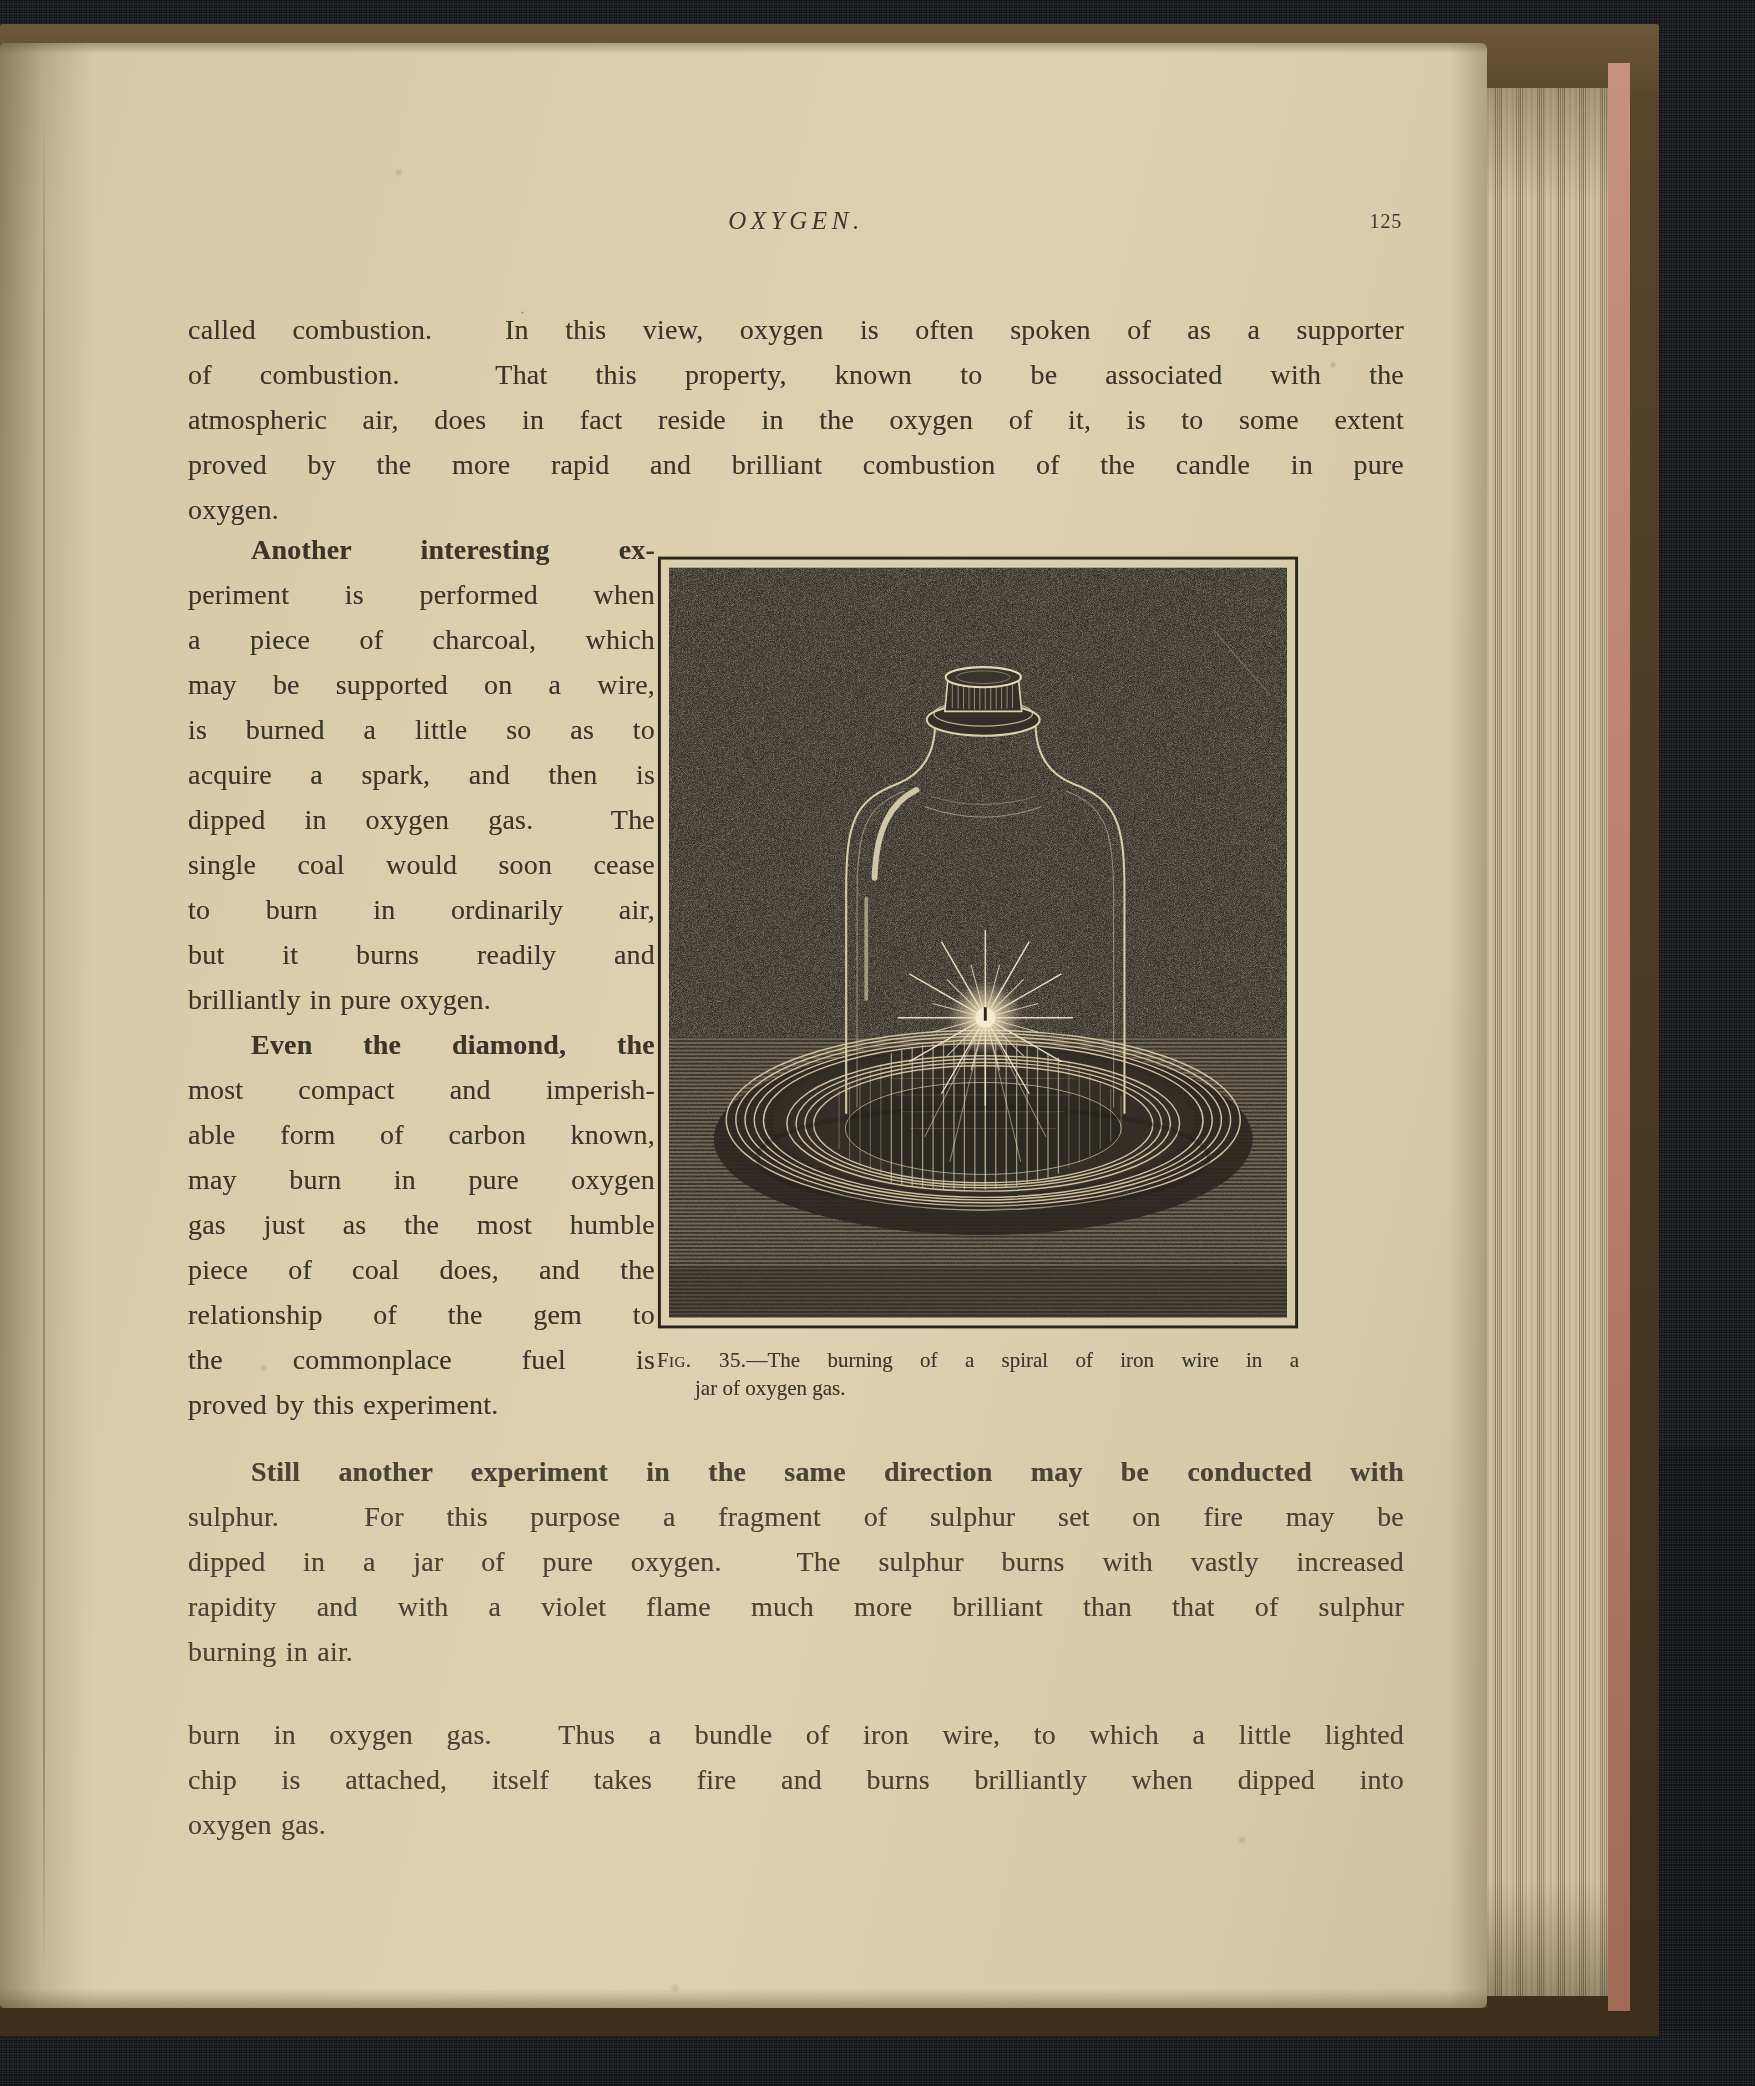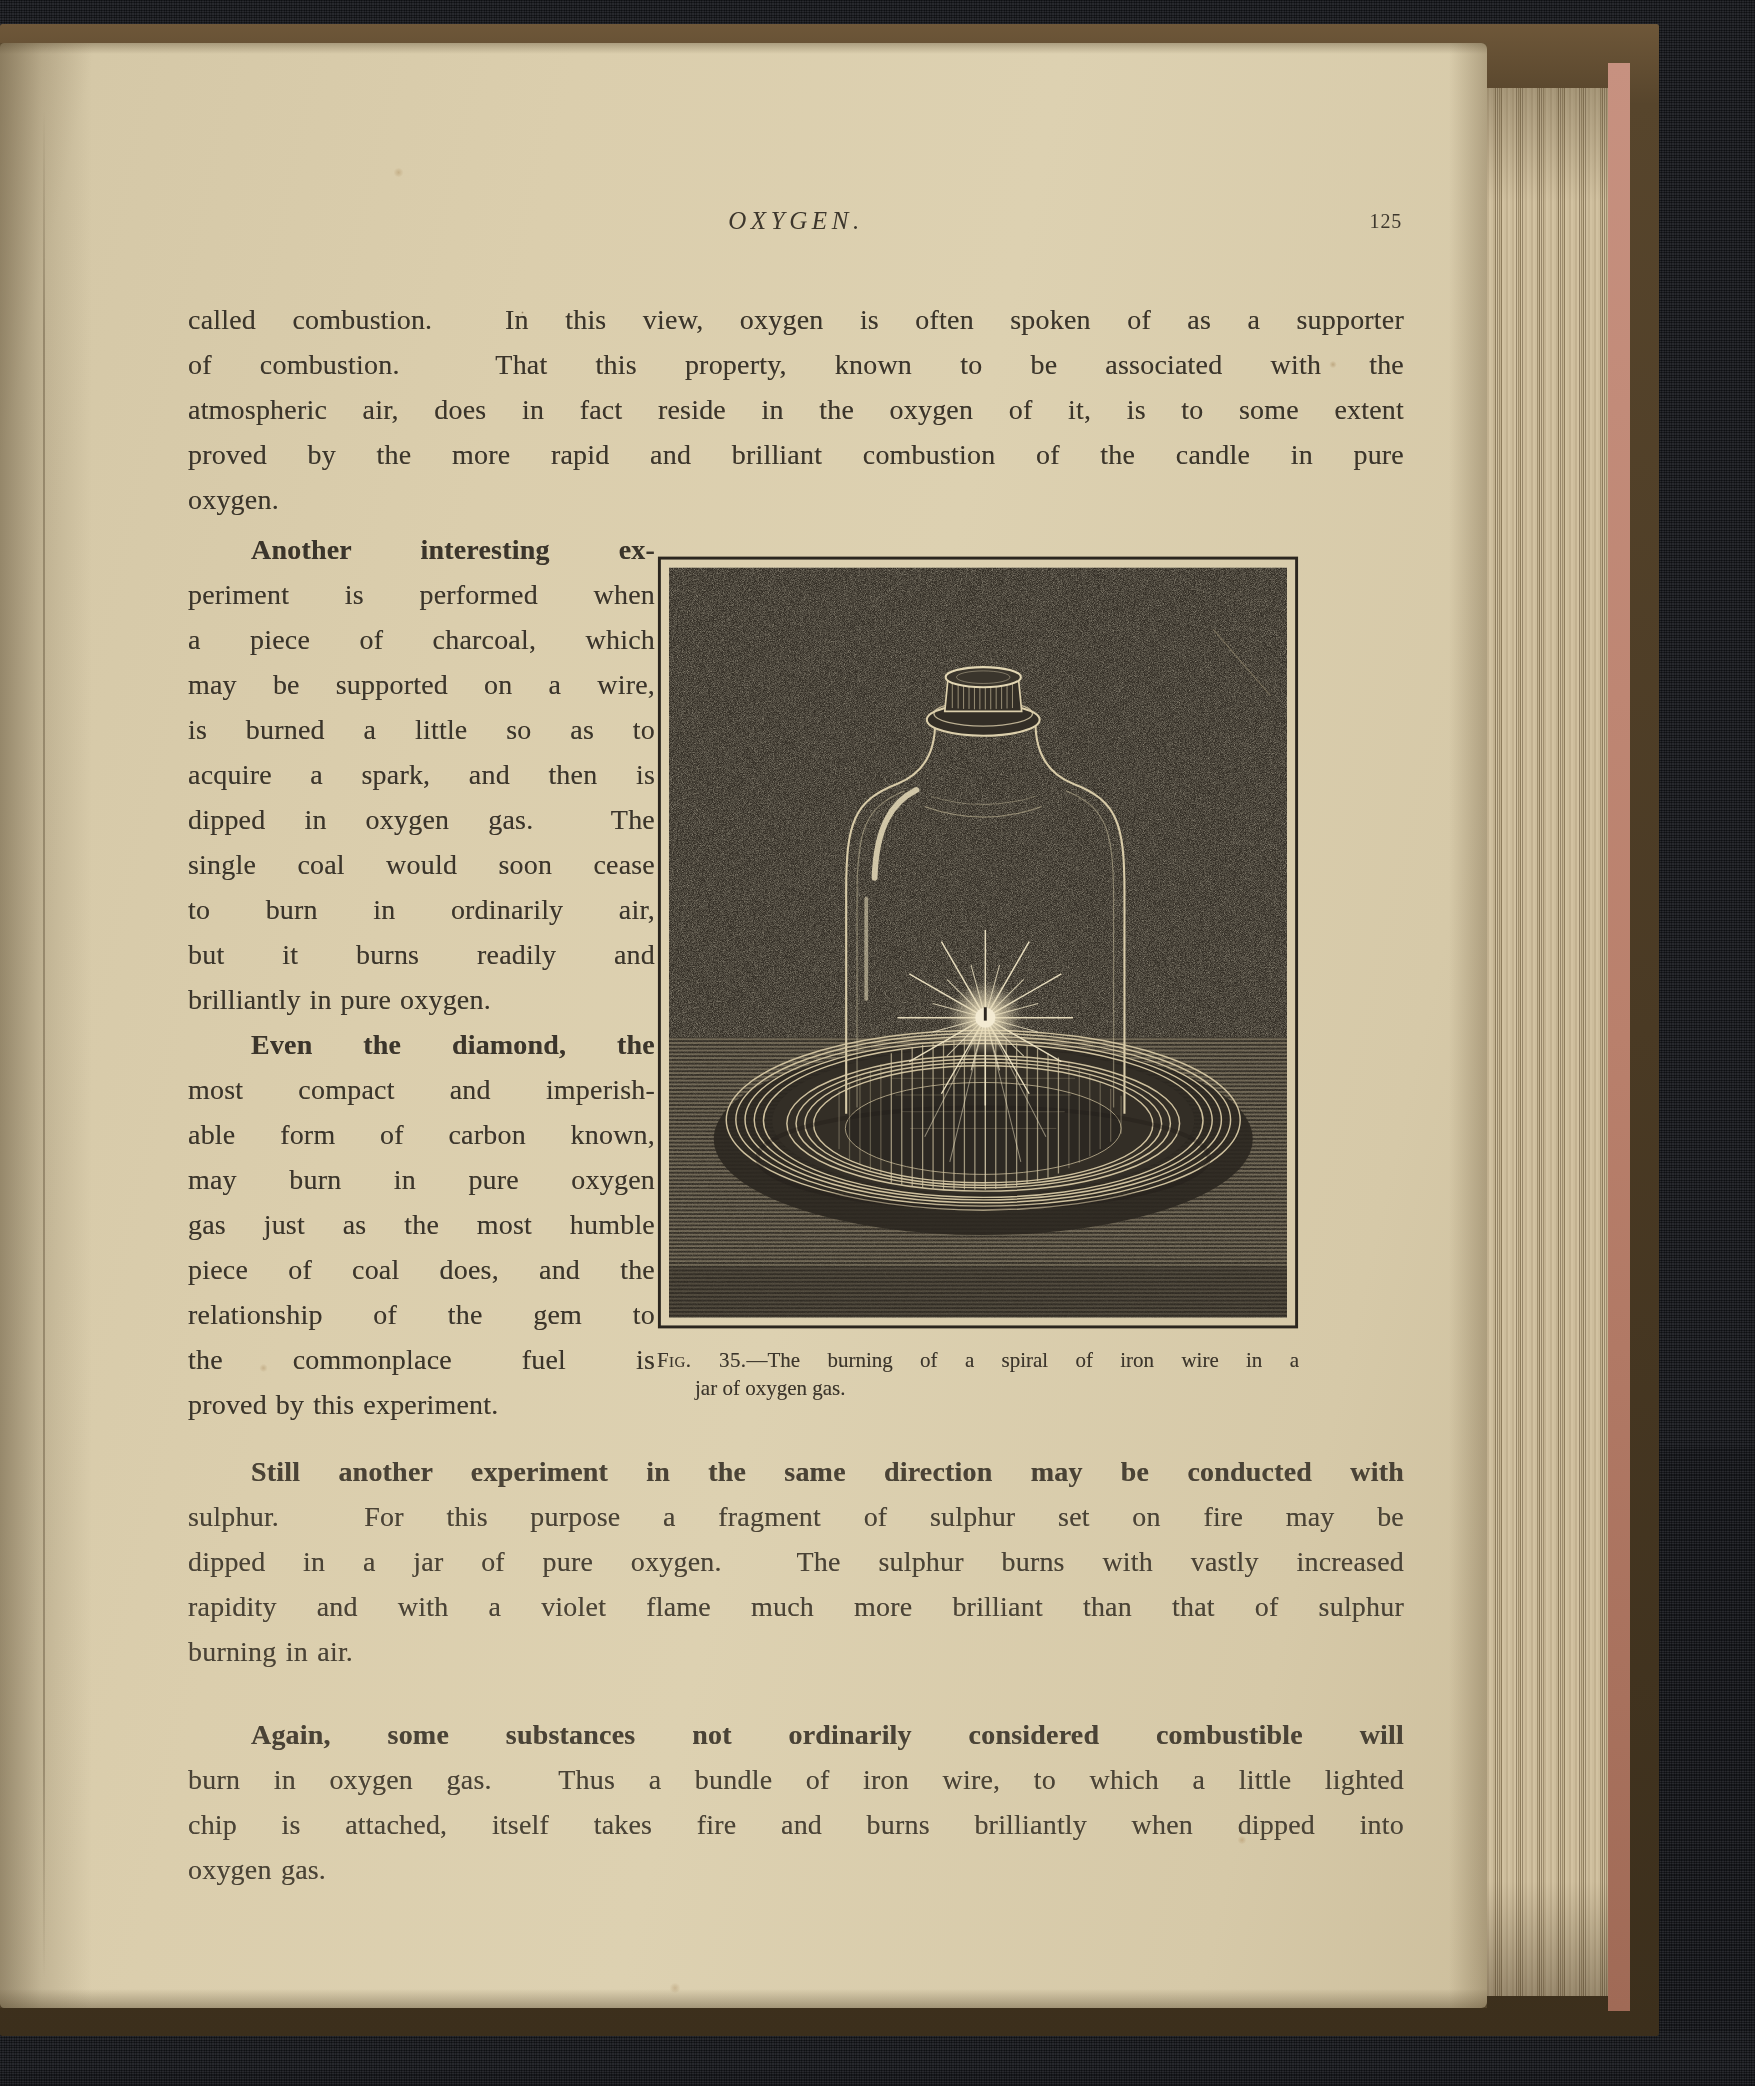--- a/index.html
+++ b/index.html
@@ -58,21 +58,21 @@
     background:linear-gradient(90deg,rgba(58,52,42,.55),#39332a 8%,#39332a 64%,#45403 6 66%,#39332a 70%,rgba(58,52,42,.8));
     border-radius:1.7px;transform:rotate(-0.12deg);
   }
 
   .textblock{position:absolute;left:188px;width:1216px;font-size:28px;line-height:45px;
     letter-spacing:0.2px;word-spacing:2.1px;text-shadow:0 0 0.5px rgba(59,51,43,.45);}
   .line{display:block;text-align:justify;text-align-last:justify;white-space:normal;}
   .line.end{text-align-last:left;}
   .line.indent{text-indent:63px;font-weight:bold;}
 
-  #para-intro{top:254px;color:#3b352b;}
+  #para-intro{top:264px;color:#3b352b;}
   .cols{position:absolute;left:188px;top:484px;width:1216px;}
   .leftcol{position:absolute;left:0;top:0;width:467px;font-size:28px;line-height:45px;
     letter-spacing:0.2px;word-spacing:1.7px;color:#3b352b;text-shadow:0 0 0.5px rgba(59,51,43,.45);}
   .figure{position:absolute;left:469px;top:29px;width:642px;}
   .figure svg{display:block;}
   .fig-caption{position:absolute;left:469px;top:819px;width:642px;font-size:21px;
     line-height:28px;color:#3c362c;text-shadow:0 0 0.4px rgba(59,51,43,.4);}
   .fig-caption .cap1{display:block;text-align:justify;text-align-last:justify;}
   .fig-caption .cap2{display:block;padding-left:38px;}
   .smallcaps{font-variant:small-caps;letter-spacing:0.4px;}
@@ -244,19 +244,18 @@
 
   <div class="textblock" id="para-sulphur">
     <span class="line indent">Still another experiment in the same direction may be conducted with</span>
     <span class="line">sulphur.&nbsp; For this purpose a fragment of sulphur set on fire may be</span>
     <span class="line">dipped in a jar of pure oxygen.&nbsp; The sulphur burns with vastly increased</span>
     <span class="line">rapidity and with a violet flame much more brilliant than that of sulphur</span>
     <span class="line end">burning in air.</span>
   </div>
 
   <div class="textblock" id="para-iron">
-    <span class="line indent">Again, some substances not ordinarily considered combustible will</span>
     <span class="line">burn in oxygen gas.&nbsp; Thus a bundle of iron wire, to which a little lighted</span>
     <span class="line">chip is attached, itself takes fire and burns brilliantly when dipped into</span>
     <span class="line end">oxygen gas.</span>
   </div>
 </div>
 
 
 </body></html>

